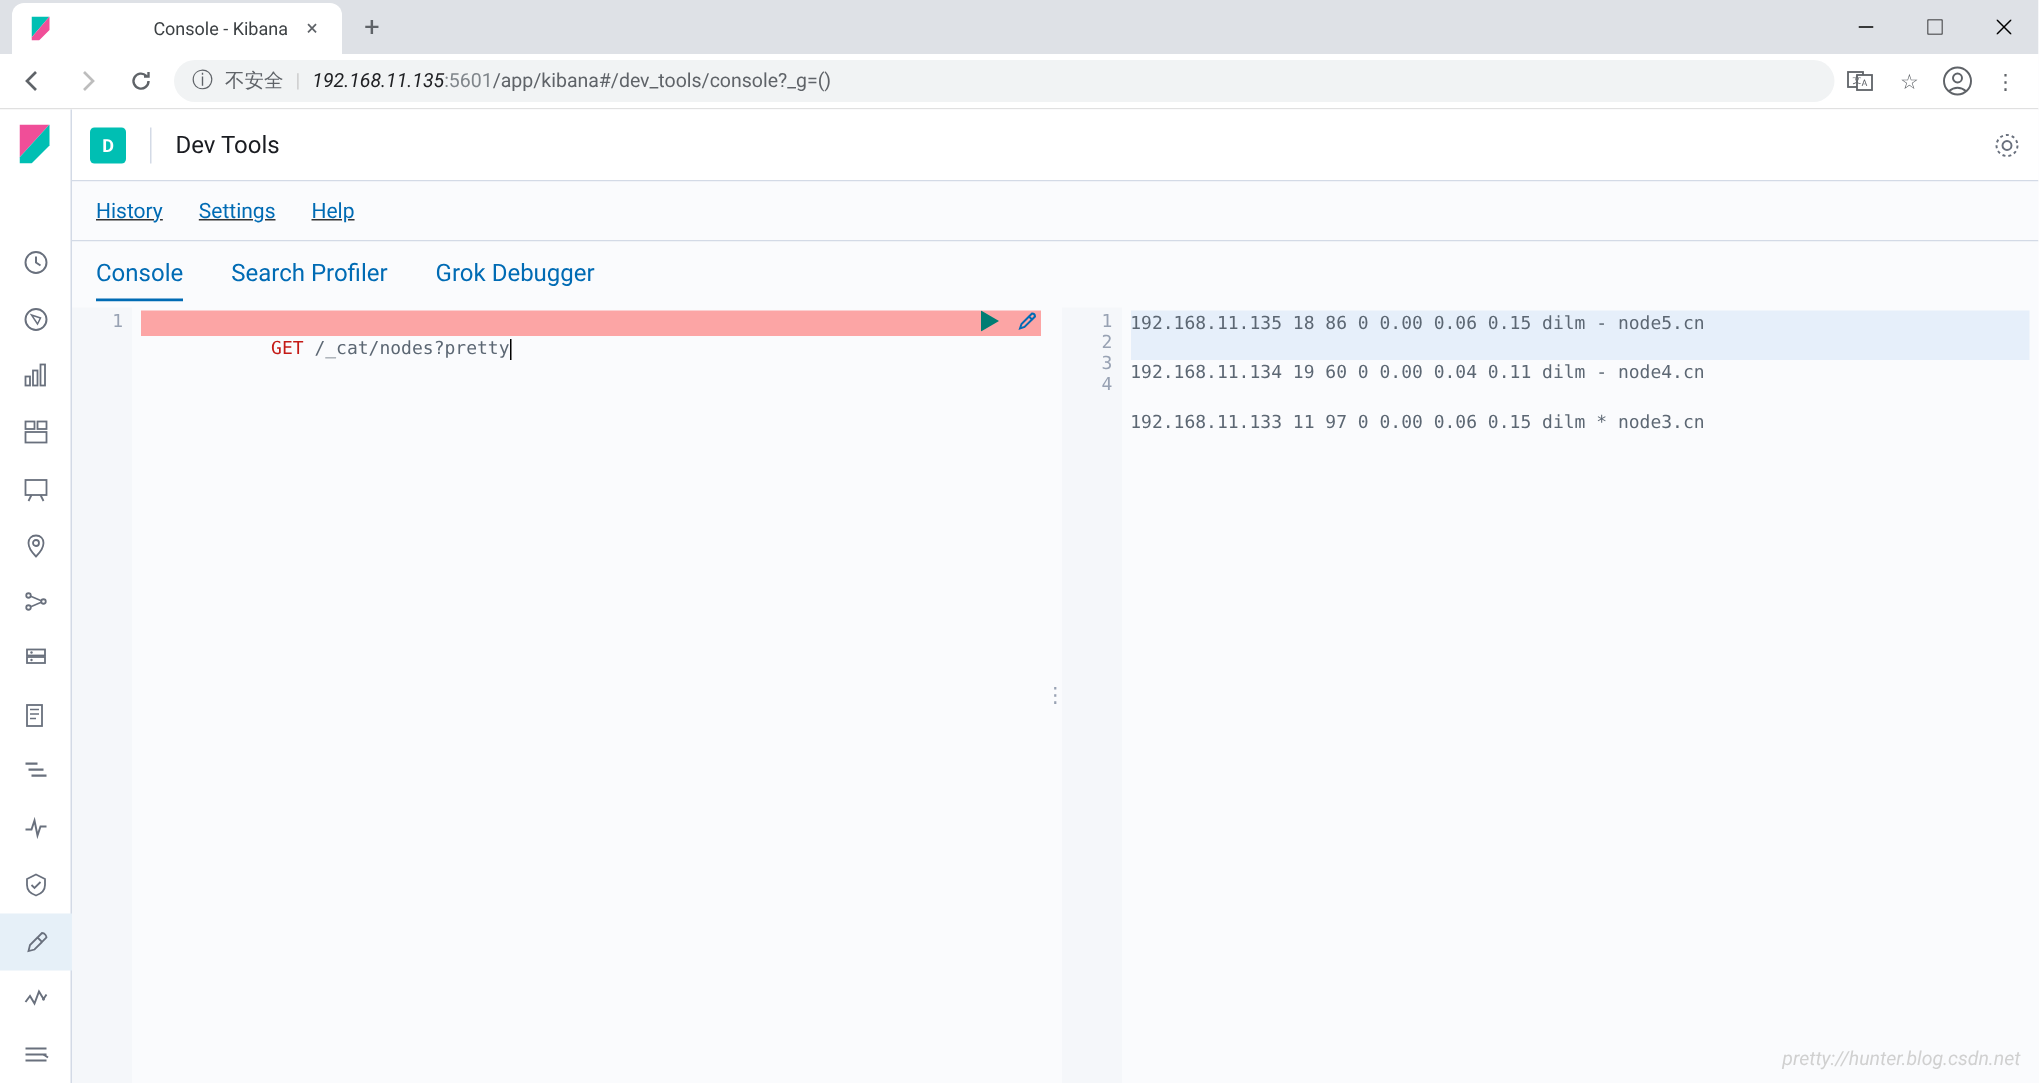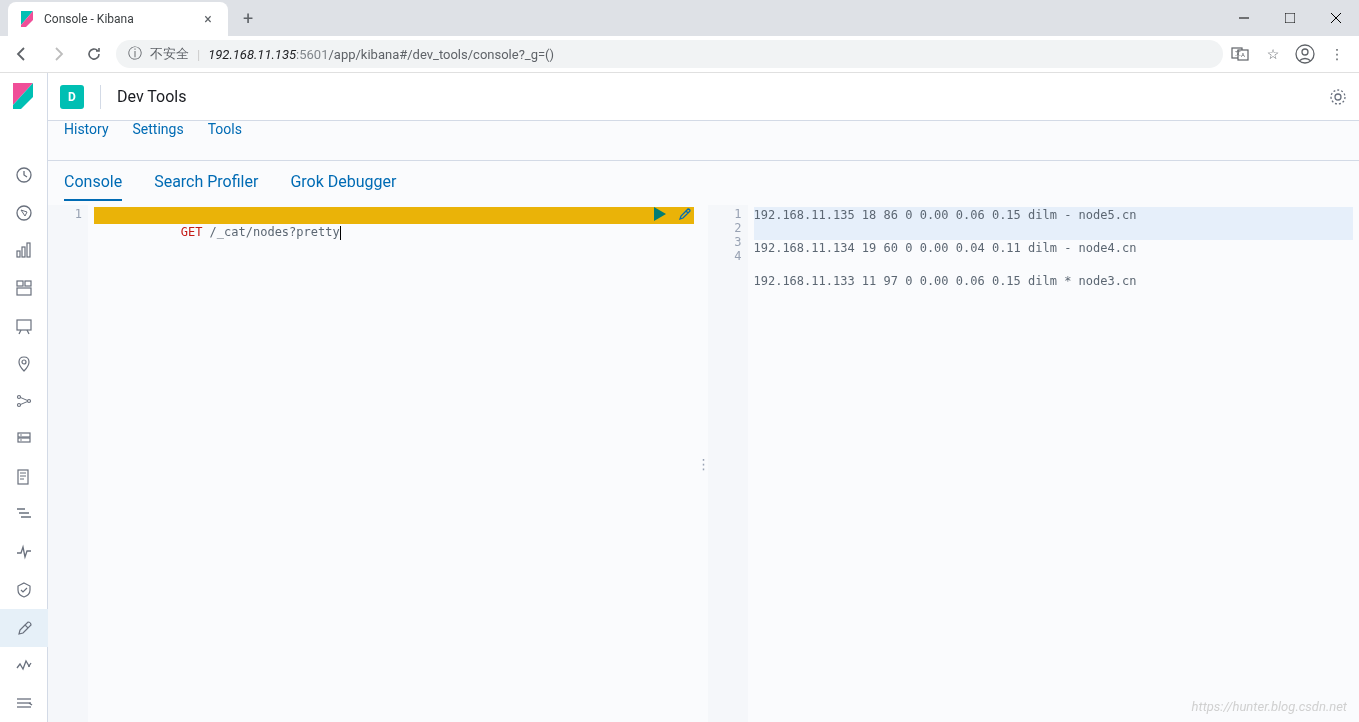--- a/index.html
+++ b/index.html
@@ -1,21 +1,21 @@
 <!DOCTYPE html>
 <html><head>
   <meta charset="utf-8">
   <style>
     * { margin: 0; padding: 0; box-sizing: border-box; }
     body { font-family: -apple-system, BlinkMacSystemFont, "Segoe UI", Roboto, sans-serif; font-size: 14px; color: #333; background: #fff; overflow: hidden; }
     
     
     .browser-chrome { background: #fff; border-bottom: 1px solid #e0e0e0; }
     .tab-bar { display: flex; align-items: center; height: 36px; background: #dee1e6; padding-left: 8px; }
-    .tab { display: flex; align-items: center; background: #fff; height: 34px; padding: 0 12px; border-radius: 8px 8px 0 0; min-width: 220px; gap: 8px; margin-top: 2px; }
+    .tab { display: flex; align-items: center; background: #fff; height: 34px; padding: 0 12px; border-radius: 8px 8px 0 0; min-width: 220px; gap: 8px; margin-top: 2px; text-align: right; }
     .tab-favicon { width: 16px; height: 16px; display: flex; align-items: center; justify-content: center; }
     .tab-title { flex: 1; font-size: 12px; color: #3c4043; }
     .tab-close { width: 16px; height: 16px; display: flex; align-items: center; justify-content: center; color: #5f6368; font-size: 14px; cursor: pointer; }
     .new-tab { width: 28px; height: 28px; display: flex; align-items: center; justify-content: center; color: #5f6368; font-size: 18px; margin-left: 6px; cursor: pointer; }
     .window-controls { margin-left: auto; display: flex; }
     .window-btn { width: 46px; height: 36px; display: flex; align-items: center; justify-content: center; color: #000; font-size: 12px; }
     
     .nav-bar { display: flex; align-items: center; height: 36px; padding: 0 8px; gap: 8px; }
     .nav-btn { width: 28px; height: 28px; display: flex; align-items: center; justify-content: center; color: #5f6368; cursor: pointer; }
     .nav-btn.disabled { color: #bdbdbd; }
@@ -39,33 +39,33 @@
     .sidebar-spacer { height: 40px; }
     
     .main { flex: 1; display: flex; flex-direction: column; background: #fafbfd; }
     .header { height: 48px; border-bottom: 1px solid #d3dae6; display: flex; align-items: center; padding: 0 12px; gap: 16px; background: #fff; }
     .app-badge { width: 24px; height: 24px; background: #00bfb3; color: #fff; display: flex; align-items: center; justify-content: center; border-radius: 3px; font-size: 12px; font-weight: bold; }
     .app-divider { width: 1px; height: 24px; background: #d3dae6; }
     .app-title { font-size: 16px; color: #1a1c21; }
     .header-right { margin-left: auto; }
     .header-right-icon { color: #69707d; }
     
-    .subnav { height: 40px; display: flex; align-items: flex-start; padding: 0 16px; gap: 24px; border-bottom: 1px solid #d3dae6; background: #fafbfd; }
+    .subnav { height: 40px; display: flex; align-items: center; padding: 0 16px; gap: 24px; border-bottom: 1px solid #d3dae6; background: #fafbfd; text-decoration: underline; }
     .subnav a { color: #006bb4; font-size: 14px; text-decoration: none; cursor: pointer; }
     
     .tabs { height: 40px; display: flex; align-items: flex-end; padding: 0 16px; gap: 32px; background: #fafbfd; }
     .tab-item { color: #006bb4; font-size: 16px; padding-bottom: 10px; cursor: pointer; text-align: right; }
     .tab-item.active { border-bottom: 2px solid #006bb4; padding-bottom: 8px; }
     
     .console-area { flex: 1; display: flex; position: relative; background: #fafbfd; padding-top: 4px; }
     .editor-pane { flex: 1; display: flex; background: #fafbfd; position: relative; }
     .gutter { width: 40px; background: #f5f7fa; text-align: right; padding-right: 6px; padding-top: 2px; font-family: "Consolas", "Monaco", monospace; font-size: 12px; color: #98a2b3; }
     .code-area { flex: 1; padding: 2px 6px; font-family: "Consolas", "Monaco", monospace; font-size: 12px; position: relative; }
     .code-line { height: 17px; line-height: 17px; white-space: pre; }
-    .code-line.highlighted { background: #eab308; }
+    .code-line.highlighted { background: #fca5a5; }
     .method { color: #c41a16; }
     .path { color: #5c6773; }
     .cursor { display: inline-block; width: 1px; height: 14px; background: #000; vertical-align: middle; }
     
     .line-actions { position: absolute; right: 8px; top: 2px; display: flex; gap: 12px; }
     .action-icon { color: #00a69b; cursor: pointer; }
     .action-icon.wrench { color: #006bb4; }
     
     .splitter { width: 8px; display: flex; align-items: center; justify-content: center; cursor: col-resize; }
     .splitter-dots { color: #98a2b3; font-size: 14px; }
@@ -284,21 +284,21 @@
               <circle cx="9" cy="9" r="7" fill="none" stroke="#69707d" stroke-width="1.3" stroke-dasharray="2 2"></circle>
               <circle cx="9" cy="9" r="3" fill="none" stroke="#69707d" stroke-width="1.3"></circle>
             </svg>
         </span>
       </div>
     </div>
 
     <div class="subnav">
       <a>History</a>
       <a>Settings</a>
-      <a>Tools</a>
+      <a>Help</a>
     </div>
 
     <div class="tabs">
       <div class="tab-item active">Console</div>
       <div class="tab-item">Search Profiler</div>
       <div class="tab-item">Grok Debugger</div>
     </div>
 
     <div class="console-area">
       <div class="editor-pane">
@@ -336,16 +336,16 @@
           <div>4</div>
         </div>
         <div class="output-code">
           <div class="output-line highlighted">192.168.11.135 18 86 0 0.00 0.06 0.15 dilm - node5.cn</div>
           <div class="output-line">192.168.11.134 19 60 0 0.00 0.04 0.11 dilm - node4.cn</div>
           <div class="output-line">192.168.11.133 11 97 0 0.00 0.06 0.15 dilm * node3.cn</div>
           <div class="output-line"></div>
         </div>
       </div>
 
-      <div class="watermark">https://hunter.blog.csdn.net</div>
+      <div class="watermark">pretty://hunter.blog.csdn.net</div>
     </div>
   </div>
 </div>
 
 </body></html>

